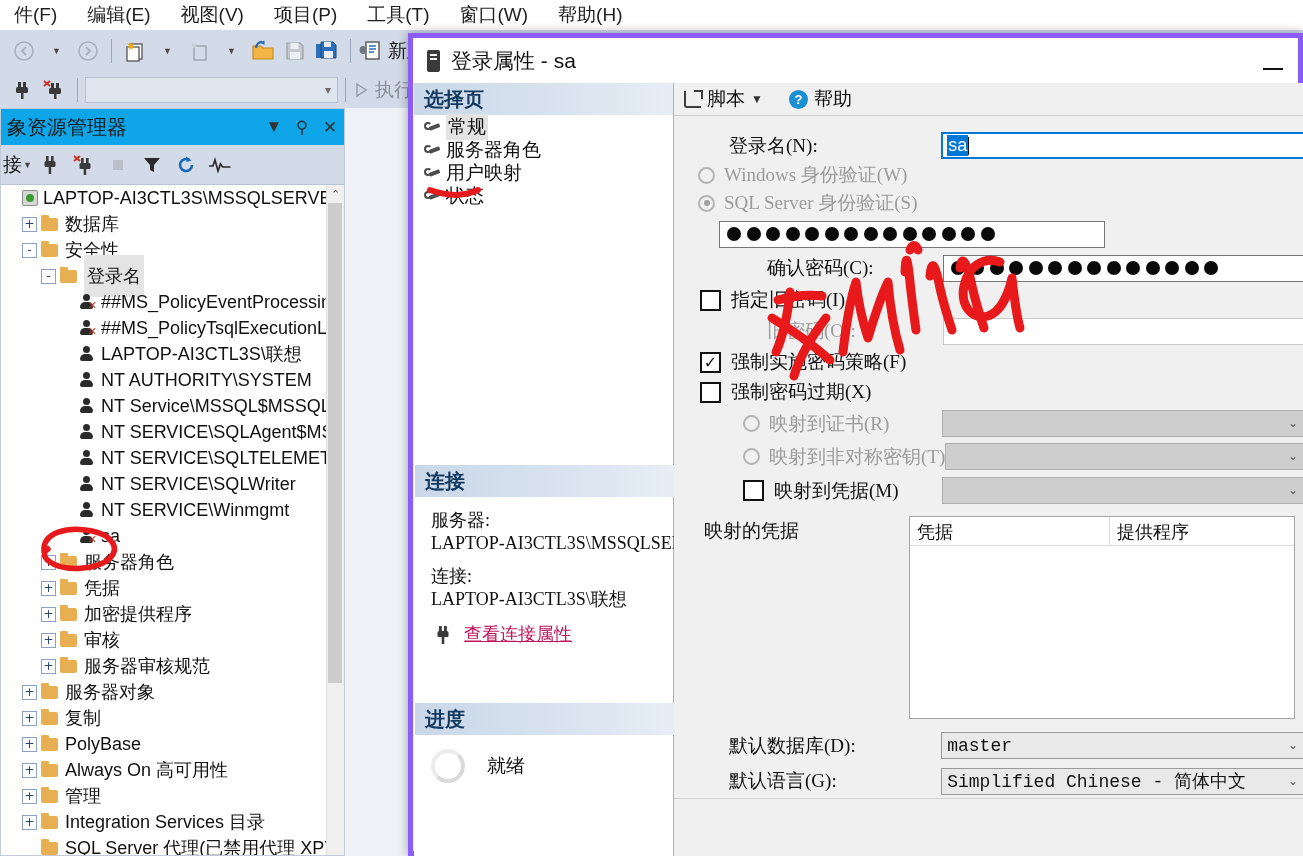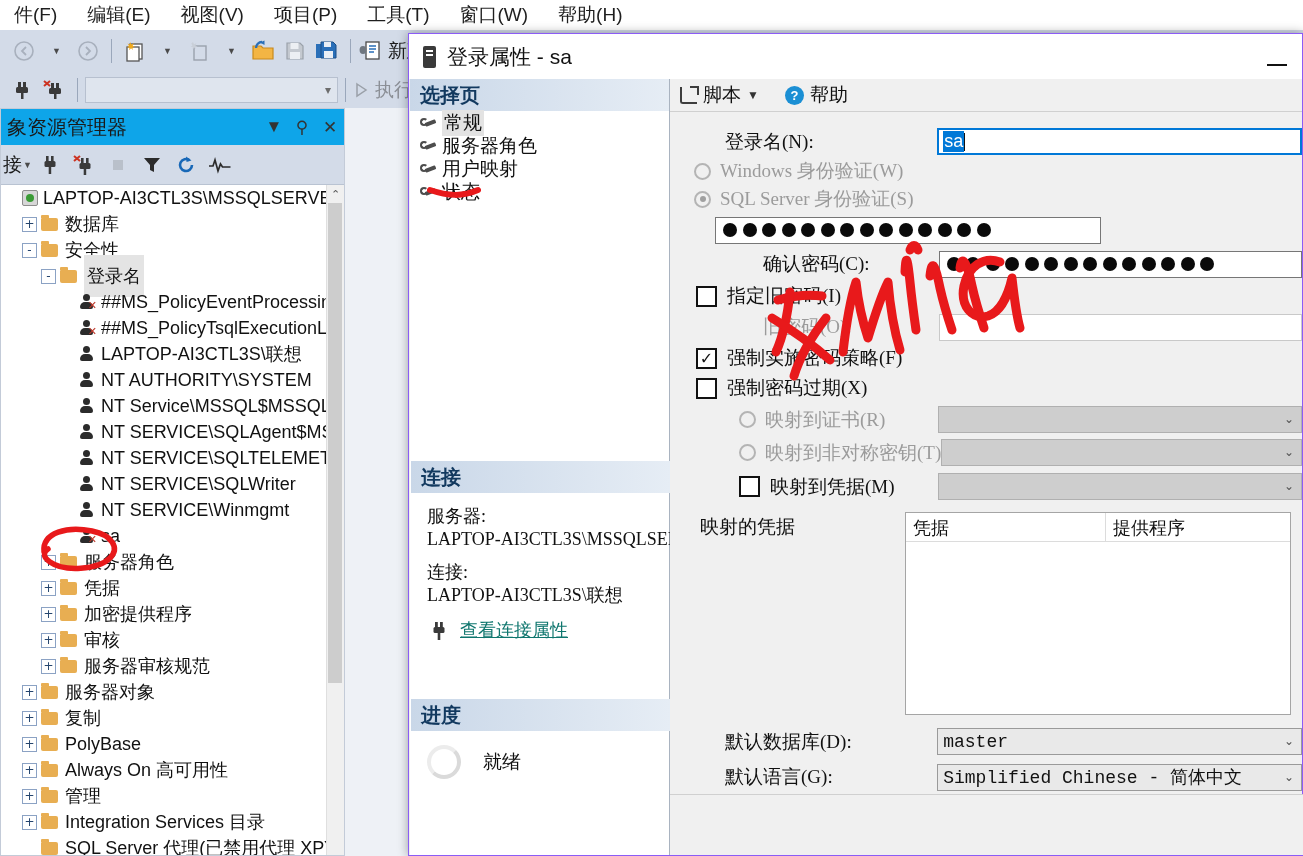--- a/index.html
+++ b/index.html
@@ -48,21 +48,21 @@
   .uicon.x .xm{position:absolute;right:-2px;bottom:-1px;color:#c0392b;font-size:11px;font-weight:bold;line-height:11px;}
   .srvicon{width:16px;height:16px;margin-right:5px;flex:none;position:relative;background:#d7d7d7;border:1px solid #8d8d8d;border-radius:2px;box-sizing:border-box;}
   .srvicon:after{content:"";position:absolute;left:3px;top:3px;width:8px;height:8px;border-radius:50%;background:#3a9b35;}
   .node.sel .txt{background:#e4e4e4;padding:9px 3px;}
   .oe-scroll{position:absolute;right:0;top:0;width:17px;height:670px;background:#f0f0f0;border-left:1px solid #dfdfdf;}
   .oe-scroll .up{height:18px;background:#f0f0f0;display:flex;align-items:center;justify-content:center;font-size:11px;color:#555;}
   .oe-scroll .thumb{position:absolute;left:1px;top:18px;width:14px;height:480px;background:#cdcdcd;}
 
   
   #dlg{position:absolute;left:408px;top:33px;width:895px;height:823px;background:#f0f0f0;
-       border:1px solid #8b5cf6;box-sizing:border-box;box-shadow:0 0 10px rgba(0,0,0,.35);}
+       border:5px solid #8b5cf6;box-sizing:border-box;box-shadow:0 0 10px rgba(0,0,0,.35);}
   .dlg-title{height:45px;background:#ffffff;display:flex;align-items:center;padding-left:14px;box-sizing:border-box;}
   .dlg-title .sicon{width:13px;height:22px;background:#3a3a3a;border-radius:2px;margin-right:11px;position:relative;flex:none;}
   .dlg-title .sicon:after{content:"";position:absolute;left:3px;top:4px;width:7px;height:2px;background:#fff;box-shadow:0 4px 0 #fff;}
   .dlg-title .ttxt{font-size:21px;color:#111;flex:1;white-space:nowrap;}
   .dlg-title .minbtn{width:50px;height:30px;display:flex;align-items:flex-end;justify-content:center;padding-bottom:6px;box-sizing:border-box;}
   .dlg-title .minbtn i{display:block;width:20px;height:2px;background:#111;}
 
   .dlg-body{position:absolute;left:0;top:45px;width:893px;height:776px;}
 
   
@@ -74,21 +74,21 @@
   .wrench{width:16px;height:14px;margin-right:6px;flex:none;position:relative;}
   .wrench:before{content:"";position:absolute;left:5px;top:5px;width:11px;height:4px;background:#4d4d4d;transform:rotate(-20deg);border-radius:1px;}
   .wrench:after{content:"";position:absolute;left:0px;top:2px;width:8px;height:8px;border:2.5px solid #4d4d4d;border-radius:50%;border-right-color:transparent;box-sizing:border-box;}
   .pg .ptxt.sel{background:#e3e3e3;padding:0 2px;}
 
   .conn-sec{position:absolute;left:1px;top:382px;width:259px;}
   .conn-body{padding:12px 0 0 16px;font-family:"Liberation Serif","DejaVu Serif",serif;font-size:18px;color:#111;line-height:23px;}
   .conn-body .k{display:block;}
   .conn-body .v{display:block;white-space:nowrap;overflow:hidden;}
   .conn-link{display:flex;align-items:center;gap:9px;margin-top:12px;}
-  .conn-link a{color:#0f766e;text-decoration:underline;font-size:18px;font-family:"Liberation Serif","DejaVu Serif",serif;}
+  .conn-link a{color:#be185d;text-decoration:underline;font-size:18px;font-family:"Liberation Serif","DejaVu Serif",serif;}
   .prog-sec{position:absolute;left:1px;top:620px;width:259px;}
   .prog-body{display:flex;align-items:center;gap:22px;padding:14px 0 0 16px;}
   .spinner{width:26px;height:26px;border:4px solid #dadada;border-radius:50%;border-top-color:#ececec;border-left-color:#ececec;flex:none;}
   .prog-body .s{font-size:19px;color:#111;font-family:"Liberation Serif","DejaVu Serif",serif;}
 
   
   .rightpane{position:absolute;left:261px;top:0;width:632px;height:776px;background:#f0f0f0;}
   .scriptbar{height:33px;display:flex;align-items:center;gap:8px;padding-left:10px;border-bottom:1px solid #d0d0d0;box-sizing:border-box;}
   .scriptbar .item{display:flex;align-items:center;gap:6px;font-size:19px;color:#111;
                    font-family:"Liberation Serif","DejaVu Serif",serif;white-space:nowrap;}

